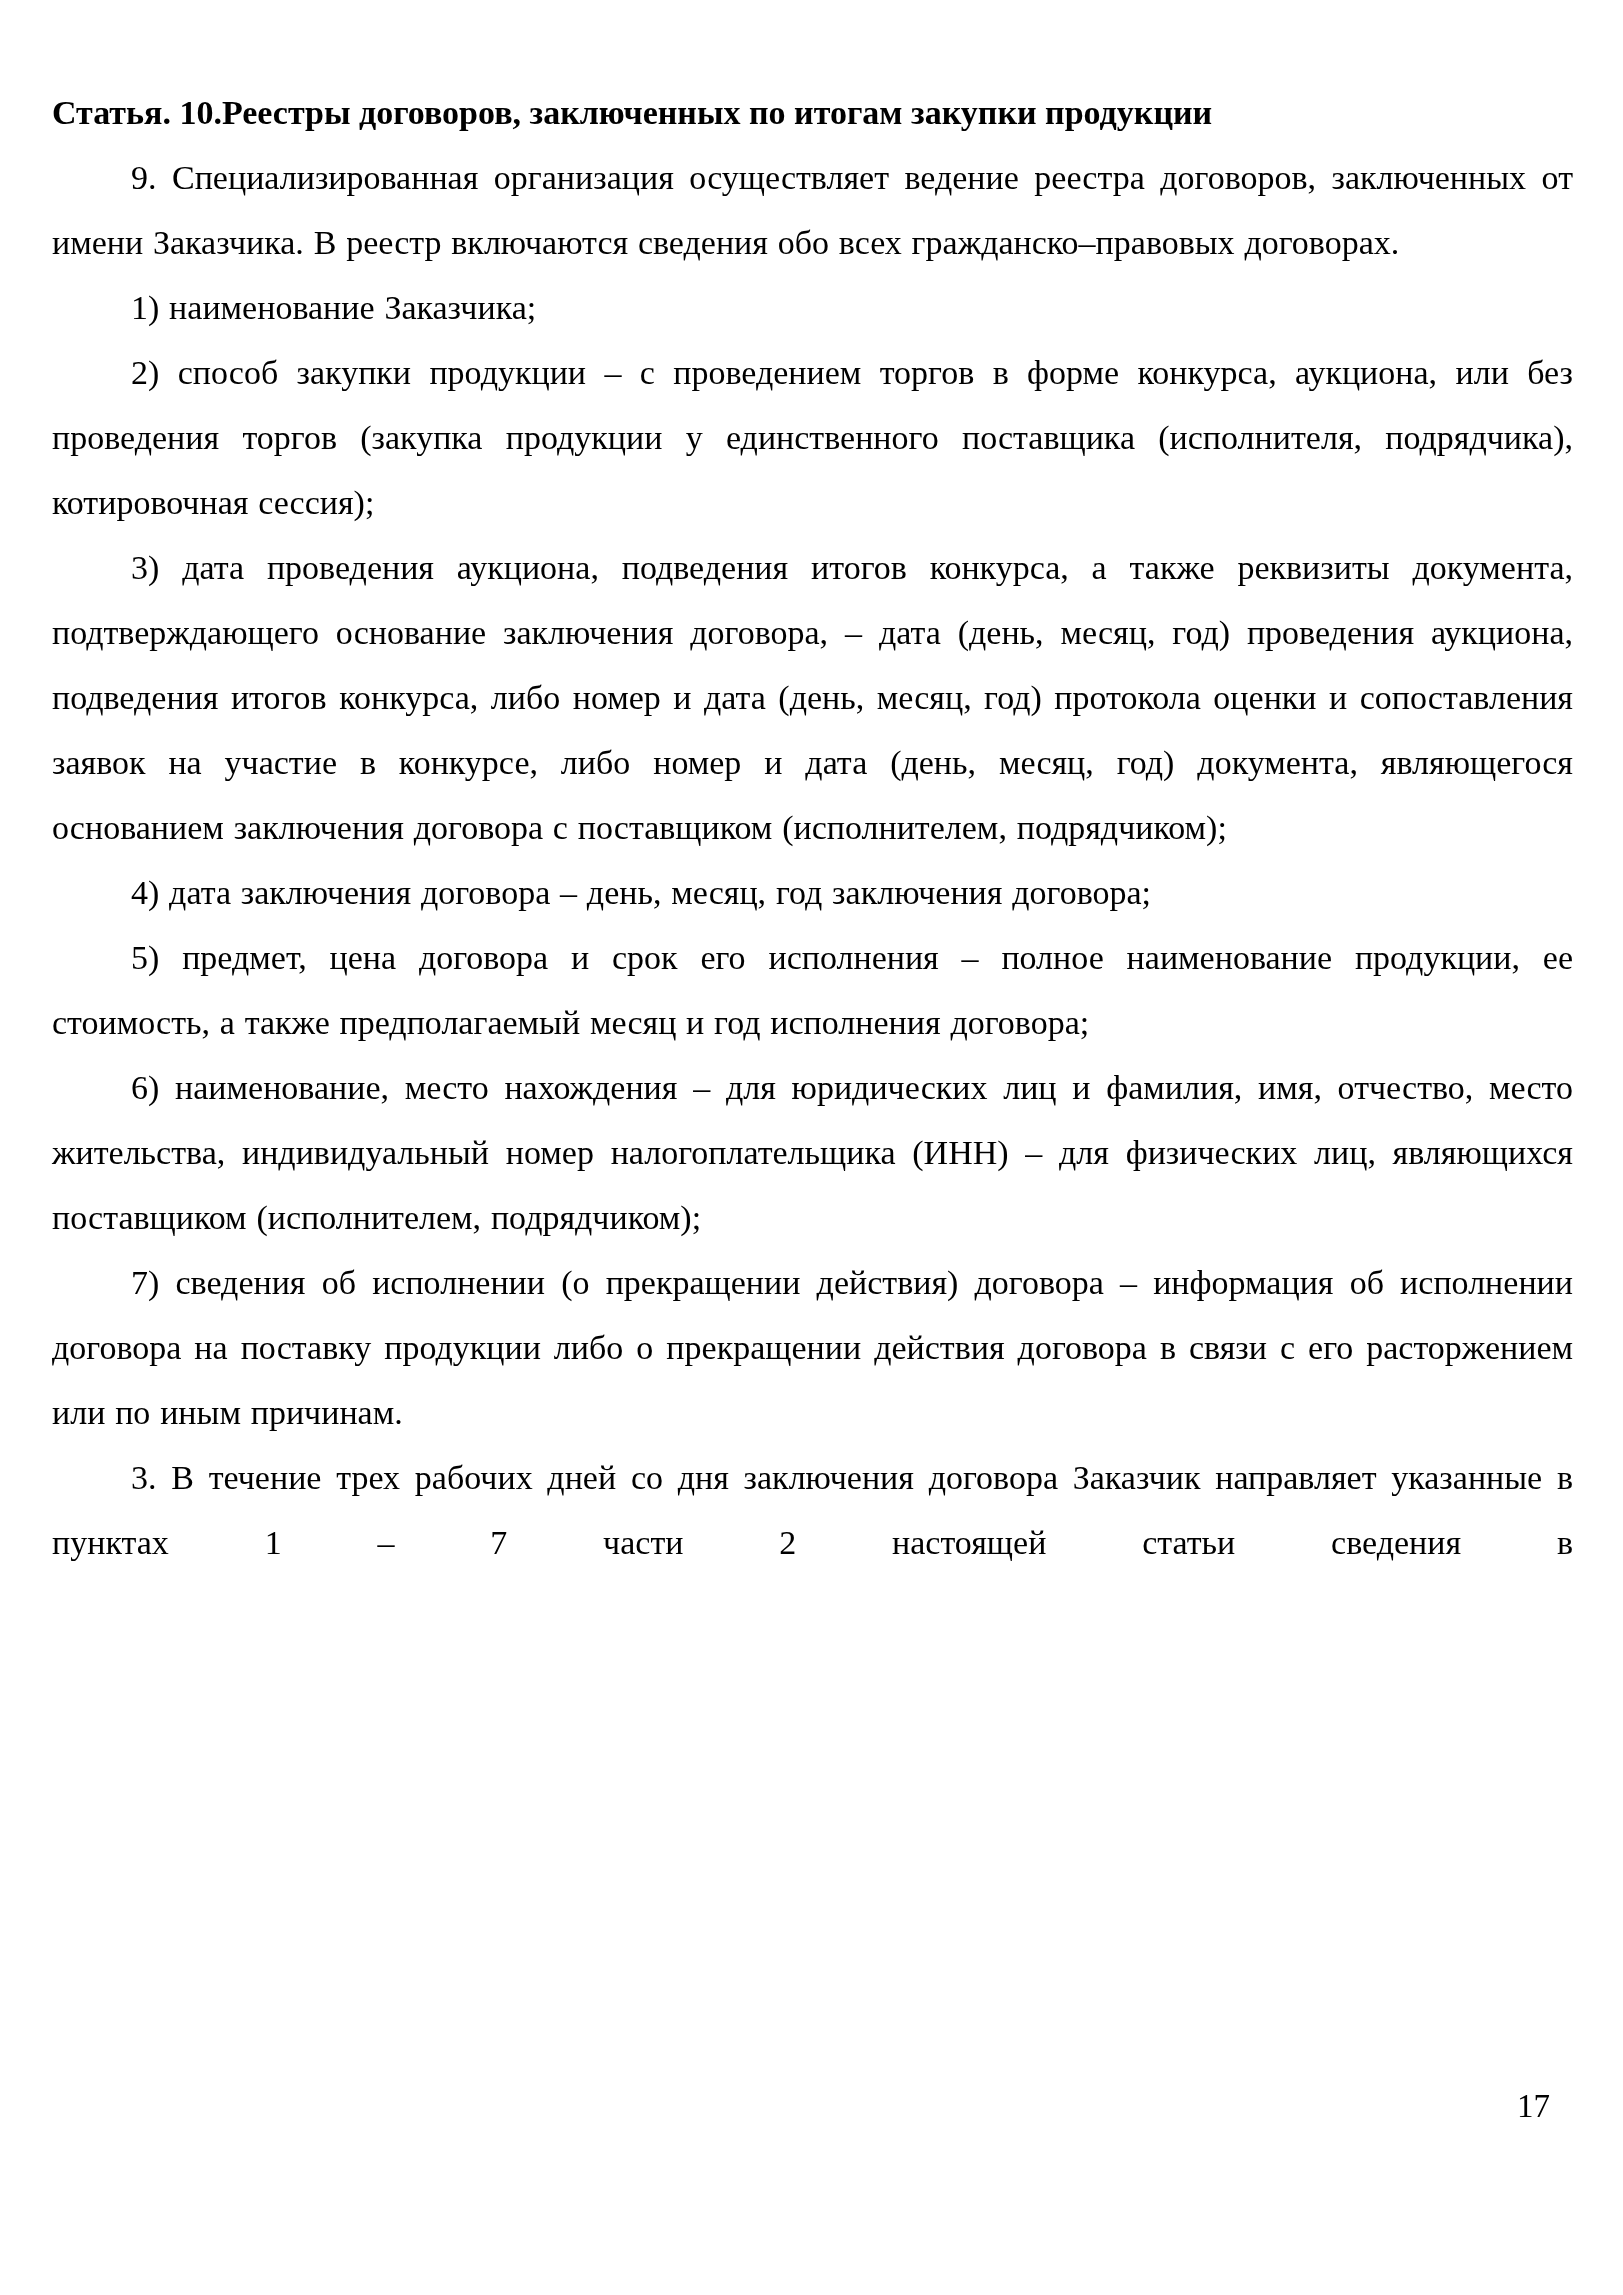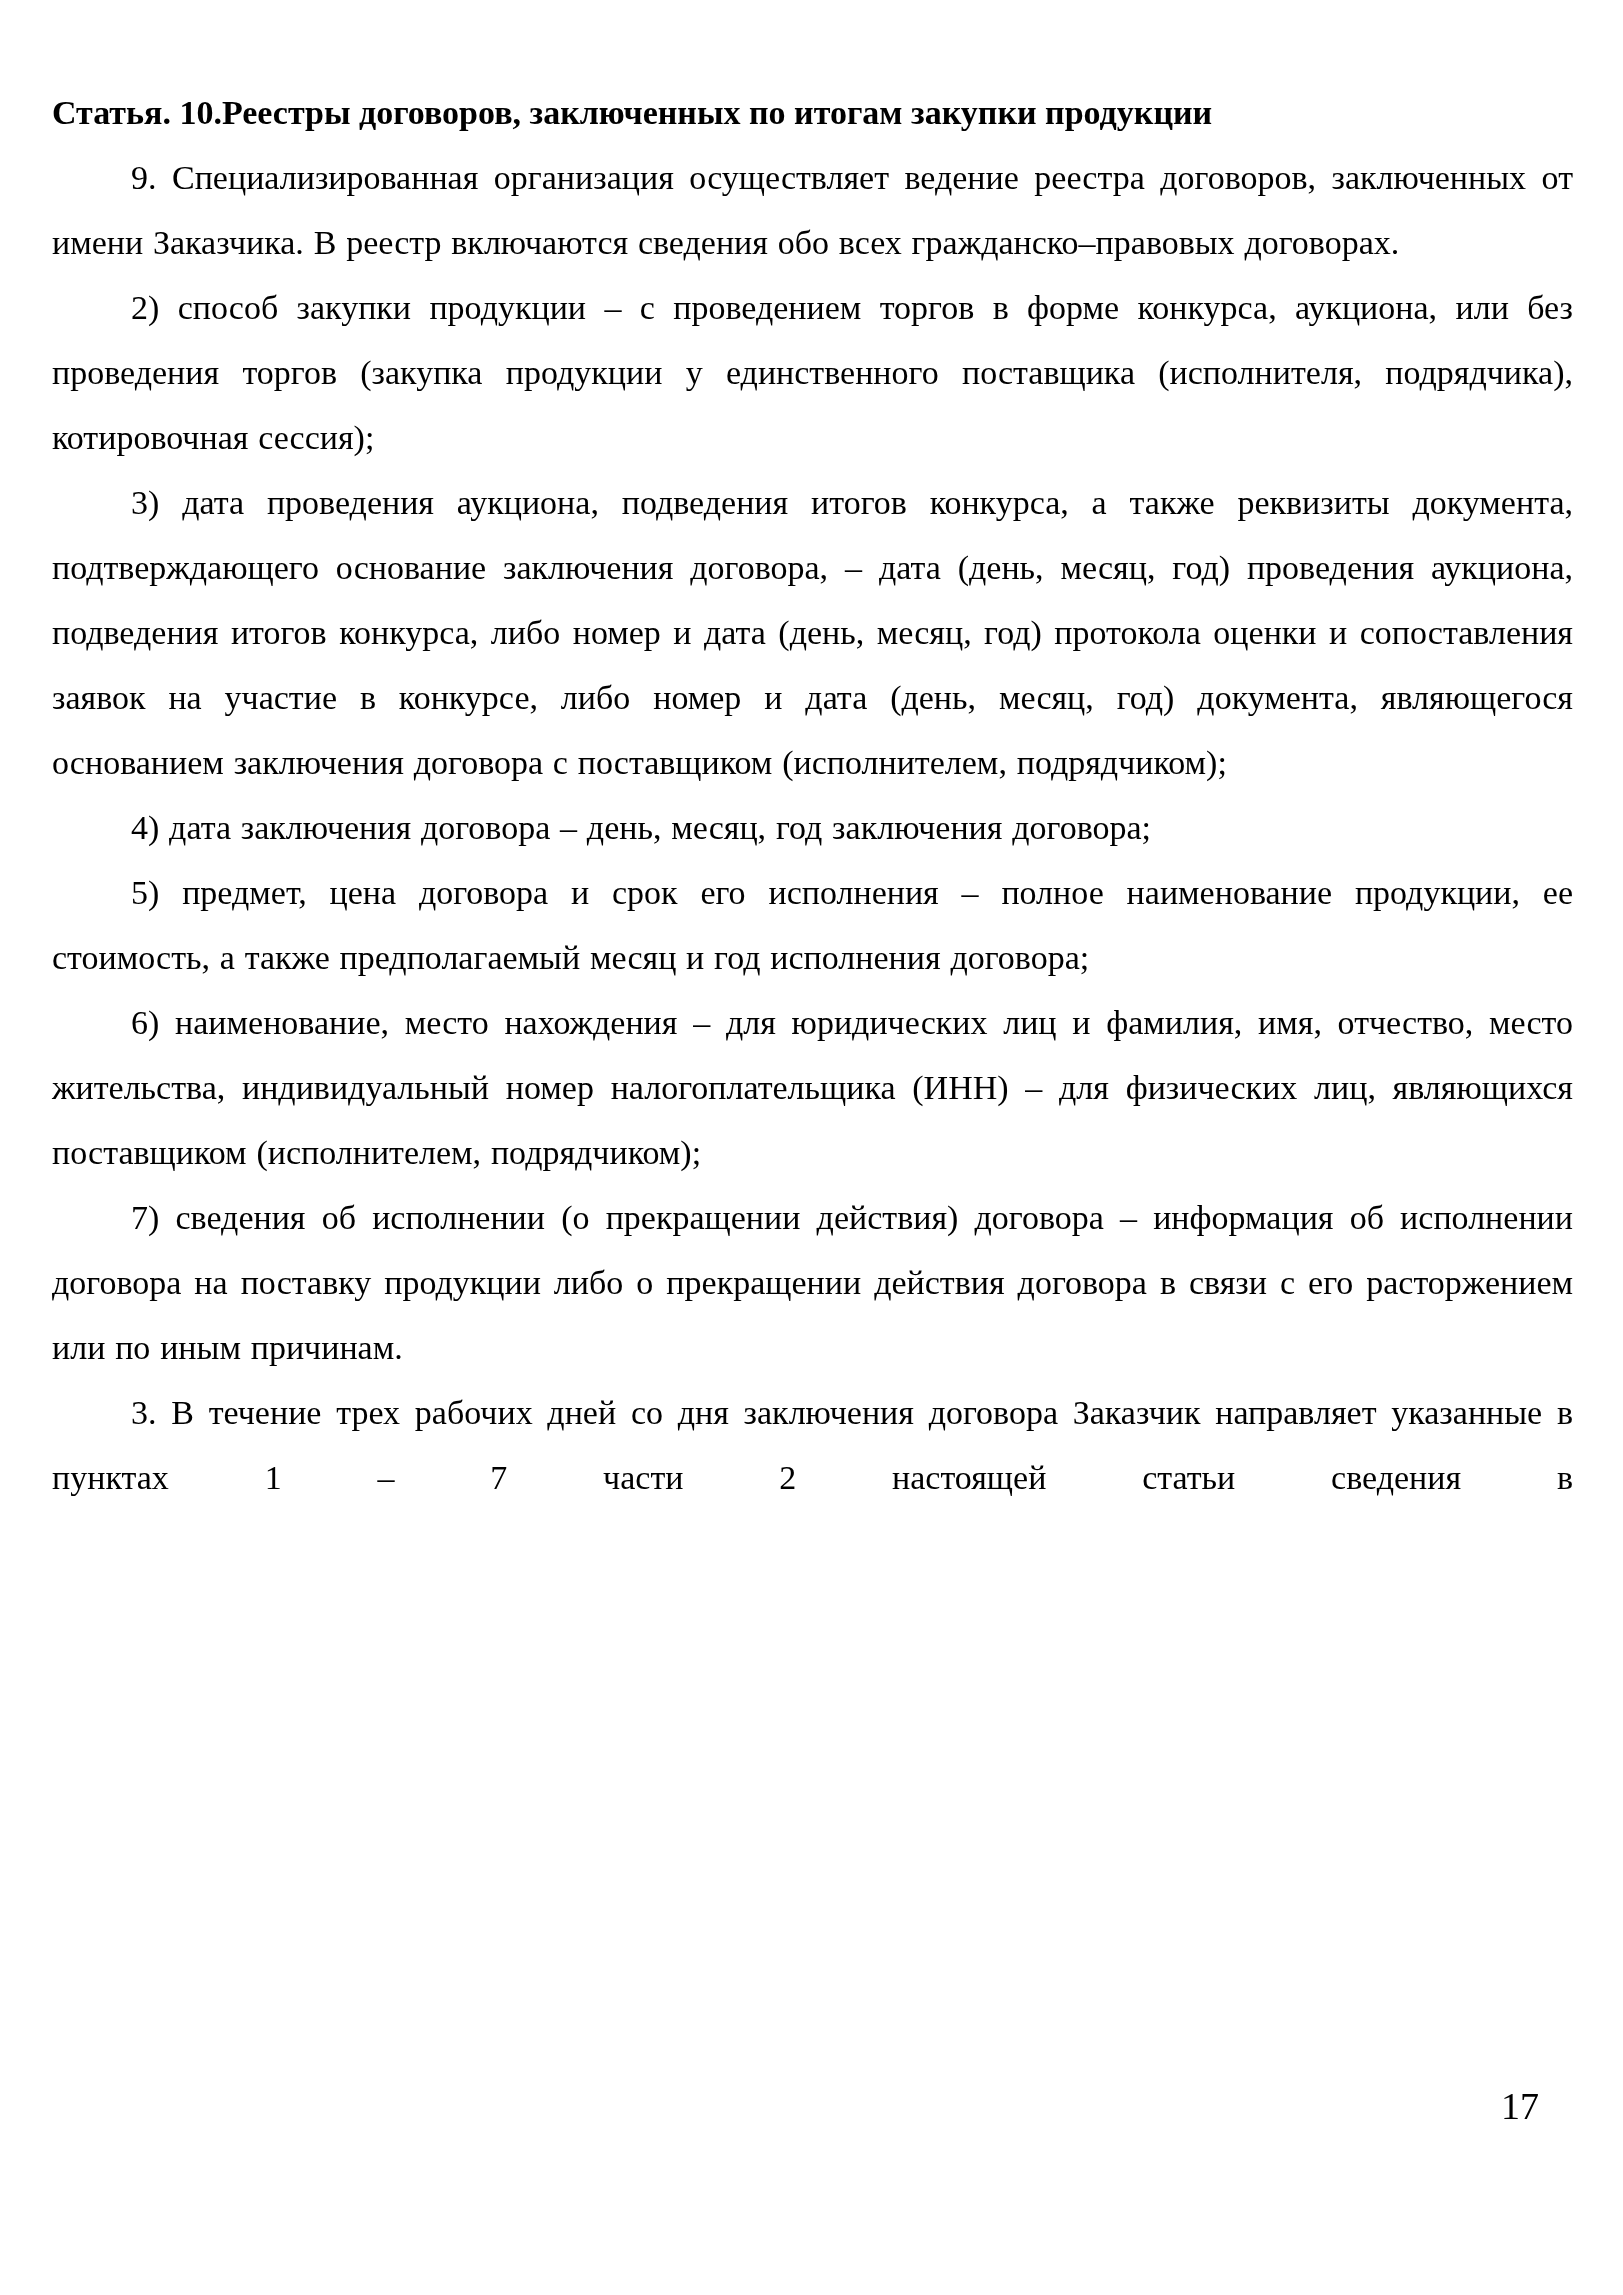--- a/index.html
+++ b/index.html
@@ -34,32 +34,33 @@
     text-indent: 79px;
     word-spacing: 1.3px;
   }
   .para.cont-justify {
     
     text-align-last: justify;
   }
   .page-number {
     position: absolute;
     top: 2089px;
-    right: 84px;
-    font-size: 38px;
+    right: 73px;
+    font-size: 33px;
     line-height: 35px;
   }
 </style>
 </head>
 <body>
 
 <div class="page">
   <h1 class="title">Статья. 10.Реестры договоров, заключенных по итогам закупки продукции</h1>
 
   <p class="para">9. Специализированная организация осуществляет ведение реестра договоров, заключенных от имени Заказчика. В реестр включаются сведения обо всех гражданско–правовых договорах.</p>
+  <p class="para">1) наименование Заказчика;</p>
   <p class="para">2) способ закупки продукции – с проведением торгов в форме конкурса, аукциона, или без проведения торгов (закупка продукции у единственного поставщика (исполнителя, подрядчика), котировочная сессия);</p>
   <p class="para">3) дата проведения аукциона, подведения итогов конкурса, а также реквизиты документа, подтверждающего основание заключения договора, – дата (день, месяц, год) проведения аукциона, подведения итогов конкурса, либо номер и дата (день, месяц, год) протокола оценки и сопоставления заявок на участие в конкурсе, либо номер и дата (день, месяц, год) документа, являющегося основанием заключения договора с поставщиком (исполнителем, подрядчиком);</p>
   <p class="para">4) дата заключения договора – день, месяц, год заключения договора;</p>
   <p class="para">5) предмет, цена договора и срок его исполнения – полное наименование продукции, ее стоимость, а также предполагаемый месяц и год исполнения договора;</p>
   <p class="para">6) наименование, место нахождения – для юридических лиц и фамилия, имя, отчество, место жительства, индивидуальный номер налогоплательщика (ИНН) – для физических лиц, являющихся поставщиком (исполнителем, подрядчиком);</p>
   <p class="para">7) сведения об исполнении (о прекращении действия) договора – информация об исполнении договора на поставку продукции либо о прекращении действия договора в связи с его расторжением или по иным причинам.</p>
   <p class="para cont-justify">3. В течение трех рабочих дней со дня заключения договора Заказчик направляет указанные в пунктах 1 – 7 части 2 настоящей статьи сведения в</p>
 
   <div class="page-number">17</div>
 </div>

